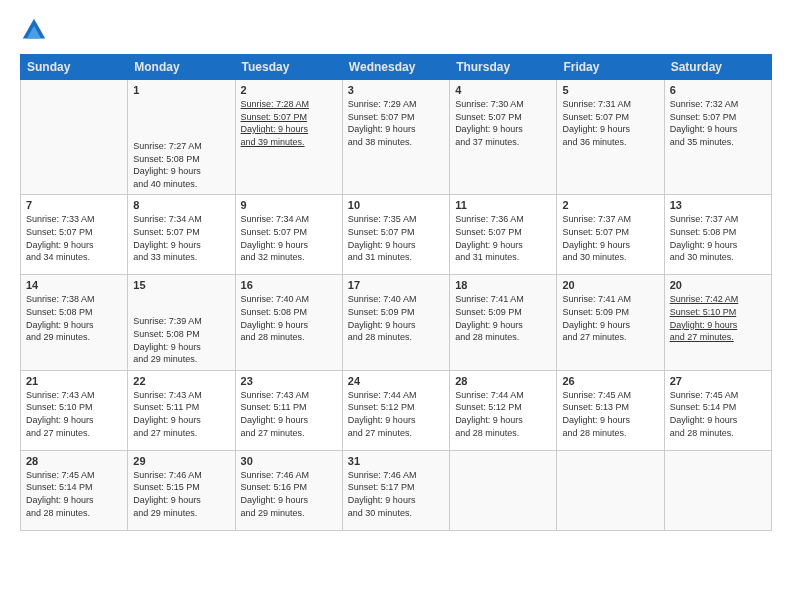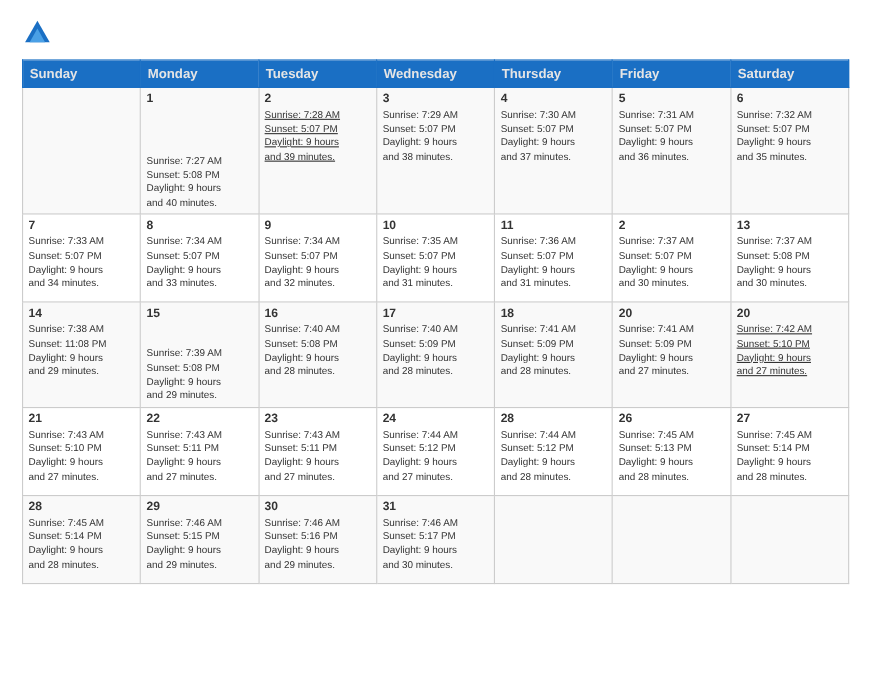--- a/index.html
+++ b/index.html
@@ -219,21 +219,21 @@
             <div class="cell-info" style="white-space: pre-line;">Sunrise: 7:37 AM
 Sunset: 5:08 PM
 Daylight: 9 hours
 and 30 minutes.</div>
           </td>
         </tr>
         <tr>
           <td>
             <span class="day-num">14</span>
             <div class="cell-info" style="white-space: pre-line;">Sunrise: 7:38 AM
-Sunset: 11:08 PM
+Sunset: 5:08 PM
 Daylight: 9 hours
 and 29 minutes.</div>
           </td>
           <td>
             <span class="day-num">15</span>
             <div class="cell-info" style="white-space: pre-line; margin-top: 24px;">Sunrise: 7:39 AM
 Sunset: 5:08 PM
 Daylight: 9 hours
 and 29 minutes.</div>
           </td>

